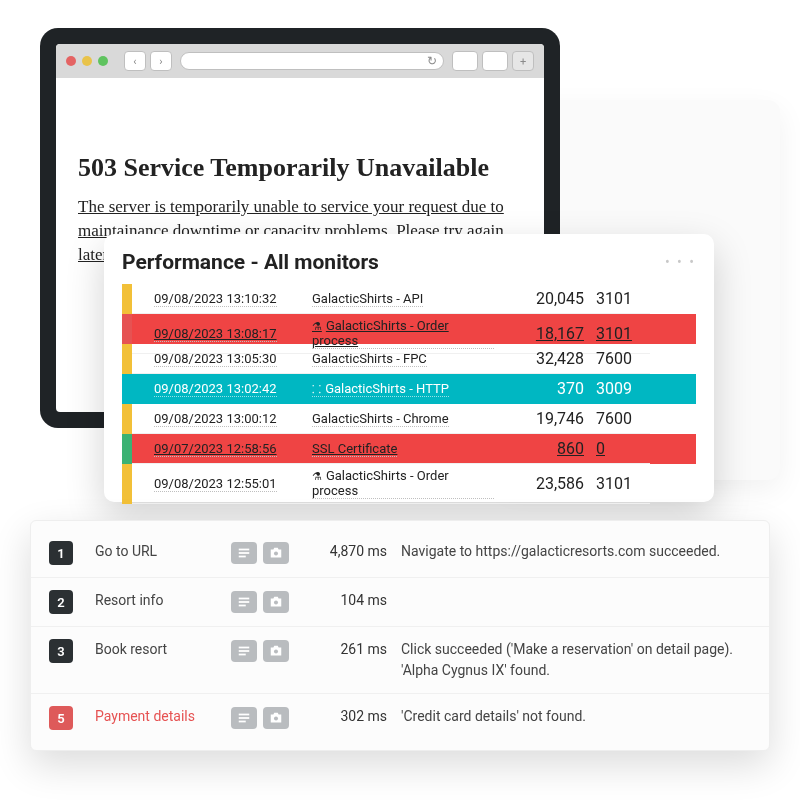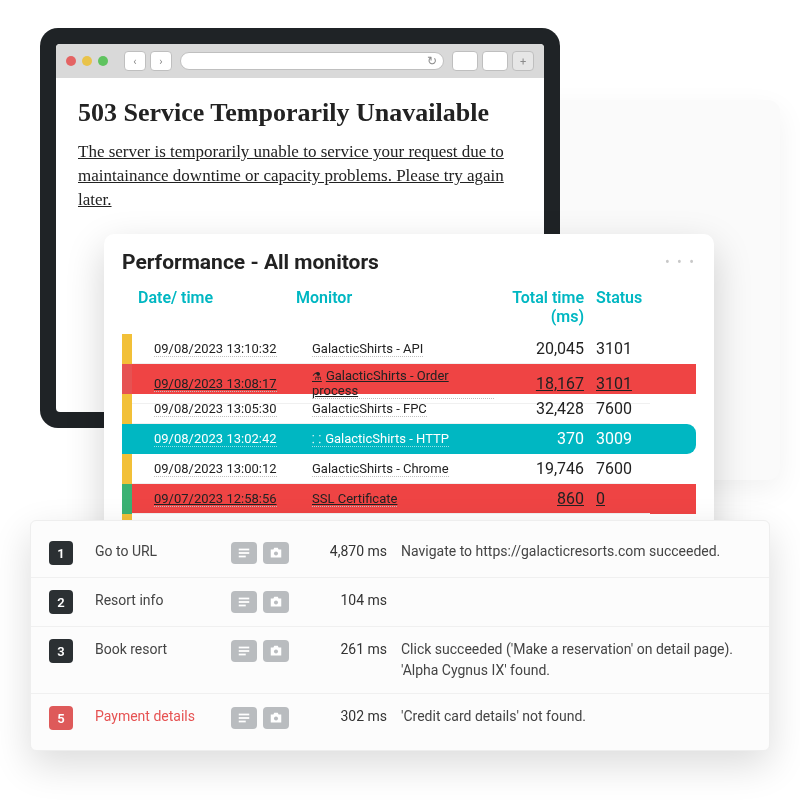--- a/index.html
+++ b/index.html
@@ -49,21 +49,21 @@
     background: #ffffff; border: 1px solid #bfbfbf; border-radius: 4px;
     height: 20px; display:flex; align-items:center; justify-content:center;
     color:#8a8a8a; font-size:11px;
   }
   .btn-nav { width: 22px; }
   .btn-sq { width: 26px; }
   .btn-add { width: 22px; background:#e6e6e6; }
   .url-bar { flex: 1; display:flex; align-items:center; }
   .url-track { flex:1; background:#fff; border:1px solid #bfbfbf; border-radius:10px; height:18px; position:relative; }
   .reload { position:absolute; right:6px; top:1px; color:#8a8a8a; font-size:12px; }
-  .error-body { padding: 20px 22px 8px; }
+  .error-body { padding: 35px 22px 8px; margin-top: 40px; }
   .error-body h1 { font-family: Georgia, "Times New Roman", serif; font-weight:700; font-size:26px; margin-bottom:12px; }
   .error-body p { font-family: Georgia, "Times New Roman", serif; font-size:17px; line-height:1.4; max-width:440px;text-decoration:underline; }
 
   
   .bg-card {
     position:absolute; top:100px; left:500px; width:280px; height:380px;
     background:#fafafa; border-radius:12px;
     box-shadow: 0 10px 30px rgba(0,0,0,0.06);
   }
 
@@ -80,21 +80,21 @@
   .row { display:grid; grid-template-columns: 10px 158px 210px 90px 60px; align-items:center; height:30px; }
   .row > div { padding:4px 6px; border-bottom:1px solid #f0f0f0; height:100%; display:flex; align-items:center; }
   .row .dt, .row .mon { font-size:13px; }
   .row .mon span.u, .row .dt span.u { border-bottom:1px dotted #bfbfbf;margin-left:16px; }
   .row .tt { justify-content:flex-end; font-variant-numeric: tabular-nums; }
   .row .st { font-variant-numeric: tabular-nums; }
   .chip { width:10px; height:100%; padding:0 !important; border-bottom:none !important; }
   .c-yel { background:#f2c038; }
   .c-red { background:#e65252; }
   .c-grn { background:#3bb273; }
-  .row.hl { background:#00b7c2; color:#ffffff;border-radius:9px; }
+  .row.hl { background:#00b7c2; color:#ffffff; }
   .row.hl .chip { background:#00b7c2; }
   .row.hl > div { border-bottom:1px solid #00b7c2; }
   .row.hl .mon span.u, .row.hl .dt span.u { border-bottom:1px dotted rgba(255,255,255,0.6); }
   .row.alt { background:#ef4444;text-decoration:underline; }
   .mon-ic { font-size:11px; margin-right:4px; }
   .hdr-row { display:grid; grid-template-columns: 10px 158px 210px 90px 60px; }
   .hdr-row > div { padding:4px 6px 8px; color:#00b7c2; font-weight:600; }
   .hdr-row .tt { text-align:right; }
 
   
@@ -149,27 +149,20 @@
       <p>The server is temporarily unable to service your request due to maintainance downtime or capacity problems. Please try again later.</p>
     </div>
   </div>
 </div>
 
 <div class="perf-card">
   <div class="perf-head">
     <h2>Performance - All monitors</h2>
     <div class="more-dots">• • •</div>
   </div>
-  <div class="hdr-row">
-    <div></div>
-    <div>Date/ time</div>
-    <div>Monitor</div>
-    <div class="tt">Total time (ms)</div>
-    <div>Status</div>
-  </div>
   <div id="perf-rows">
       <div class="row">
         <div class="chip c-yel"></div>
         <div class="dt">
           <span class="u">09/08/2023 13:10:32</span>
         </div>
         <div class="mon">
           <span class="u">GalacticShirts - API</span>
         </div>
         <div class="tt">20,045</div>

